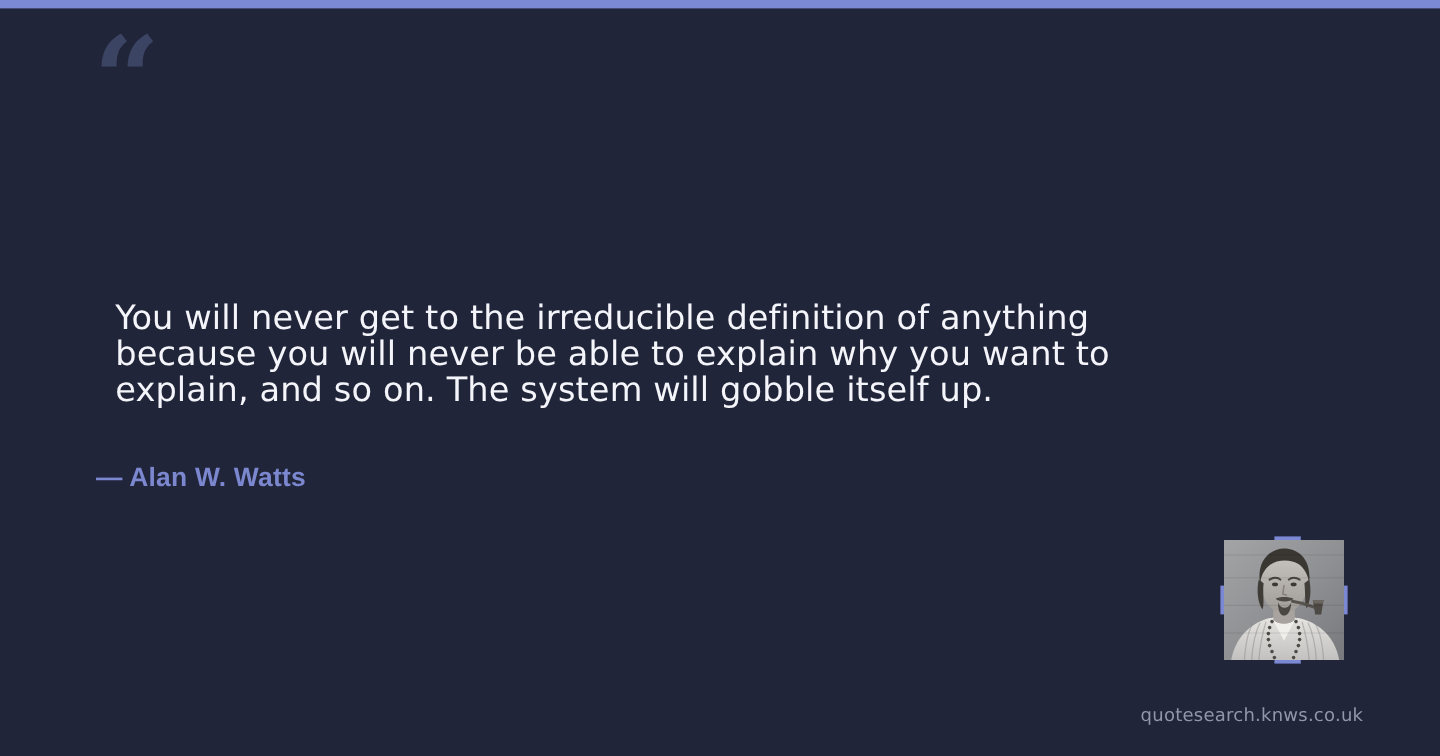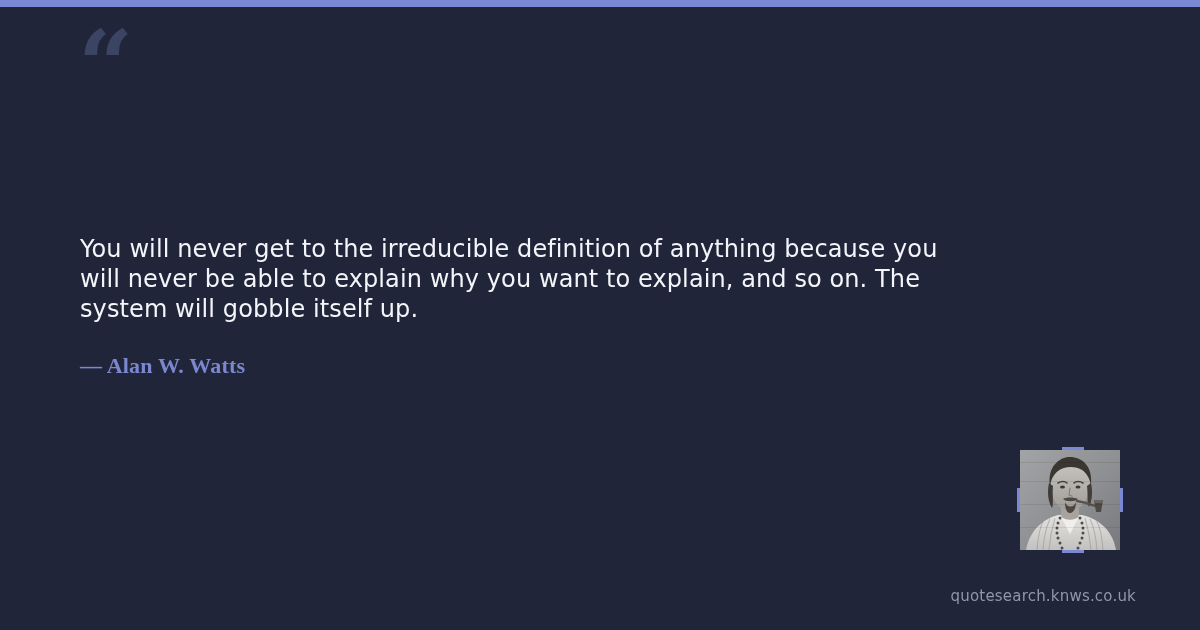--- a/index.html
+++ b/index.html
@@ -45,34 +45,34 @@
   }
 
   .content-block {
     position: absolute;
     left: 80px;
     top: 234px;
     width: 920px;
   }
 
   .quote-text {
-    margin: 0;
+    margin: 16px;
     font-family: "DejaVu Sans", sans-serif;
-    font-size: 24px;
+    font-size: 28px;
     line-height: 30px;
     font-weight: 400;
     color: #f4f5fa;
     letter-spacing: 0.1px;
     max-width: 895px;
   }
 
   .author-line {
     margin: 0;
     padding-top: 29px;
-    font-family: Liberation Serif, serif;
+    font-family: Liberation Sans, sans-serif;
     font-size: 22px;
     line-height: 26px;
     font-weight: 700;
     color: #7b87cf;
     letter-spacing: 0.2px;
   }
 
   
   .portrait-frame {
     position: absolute;

